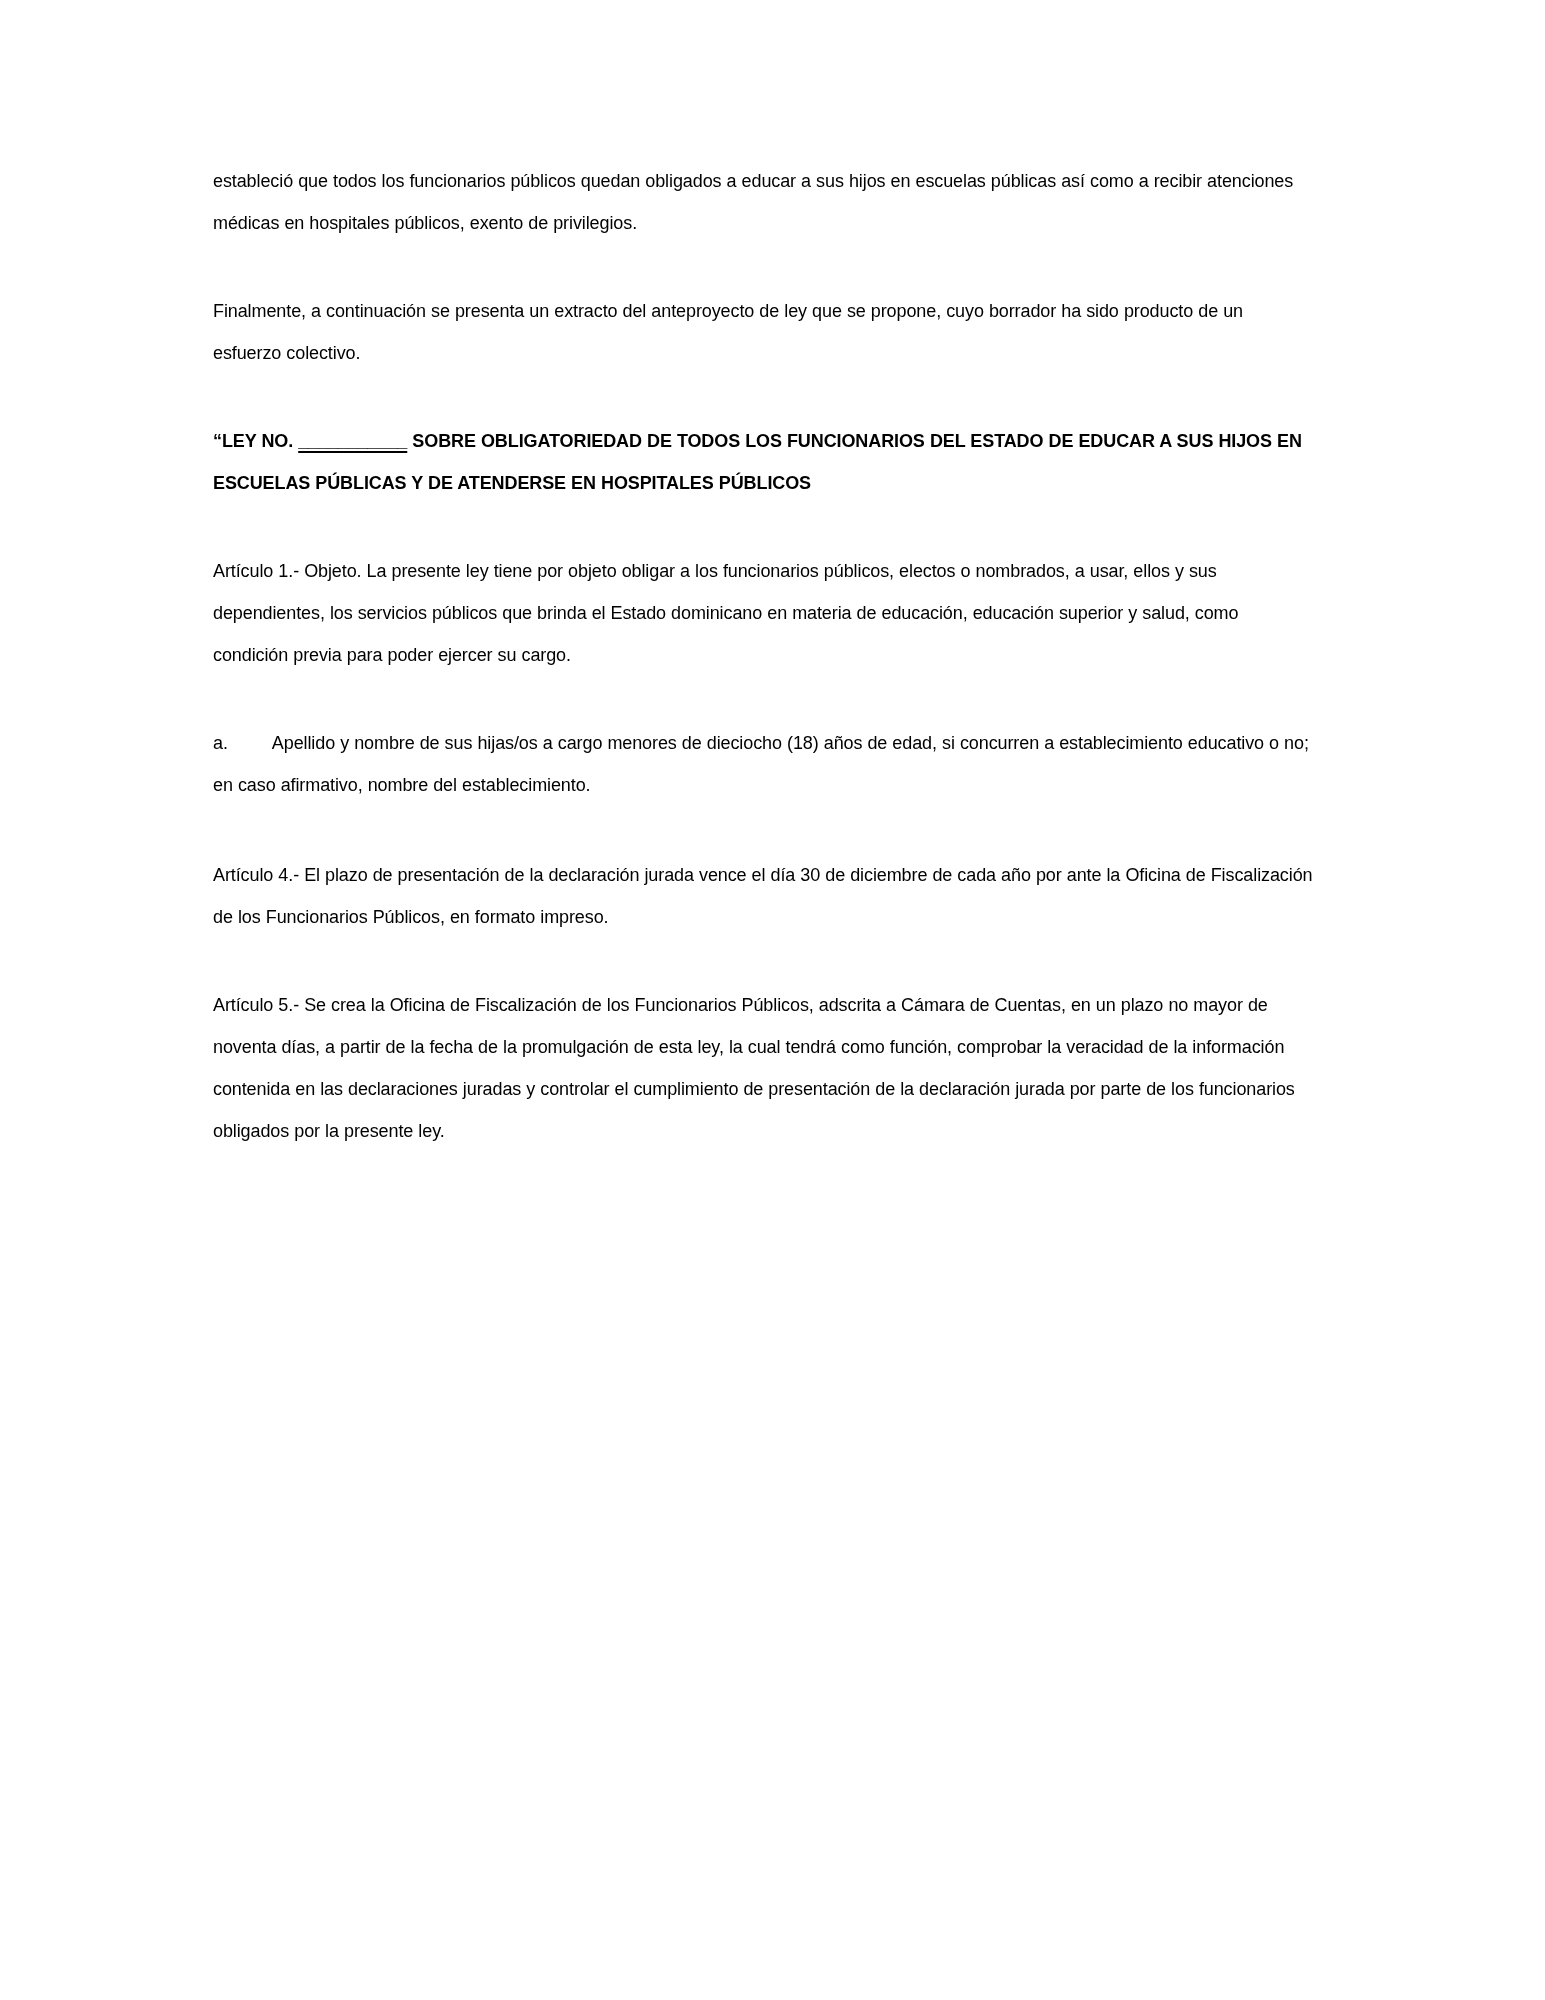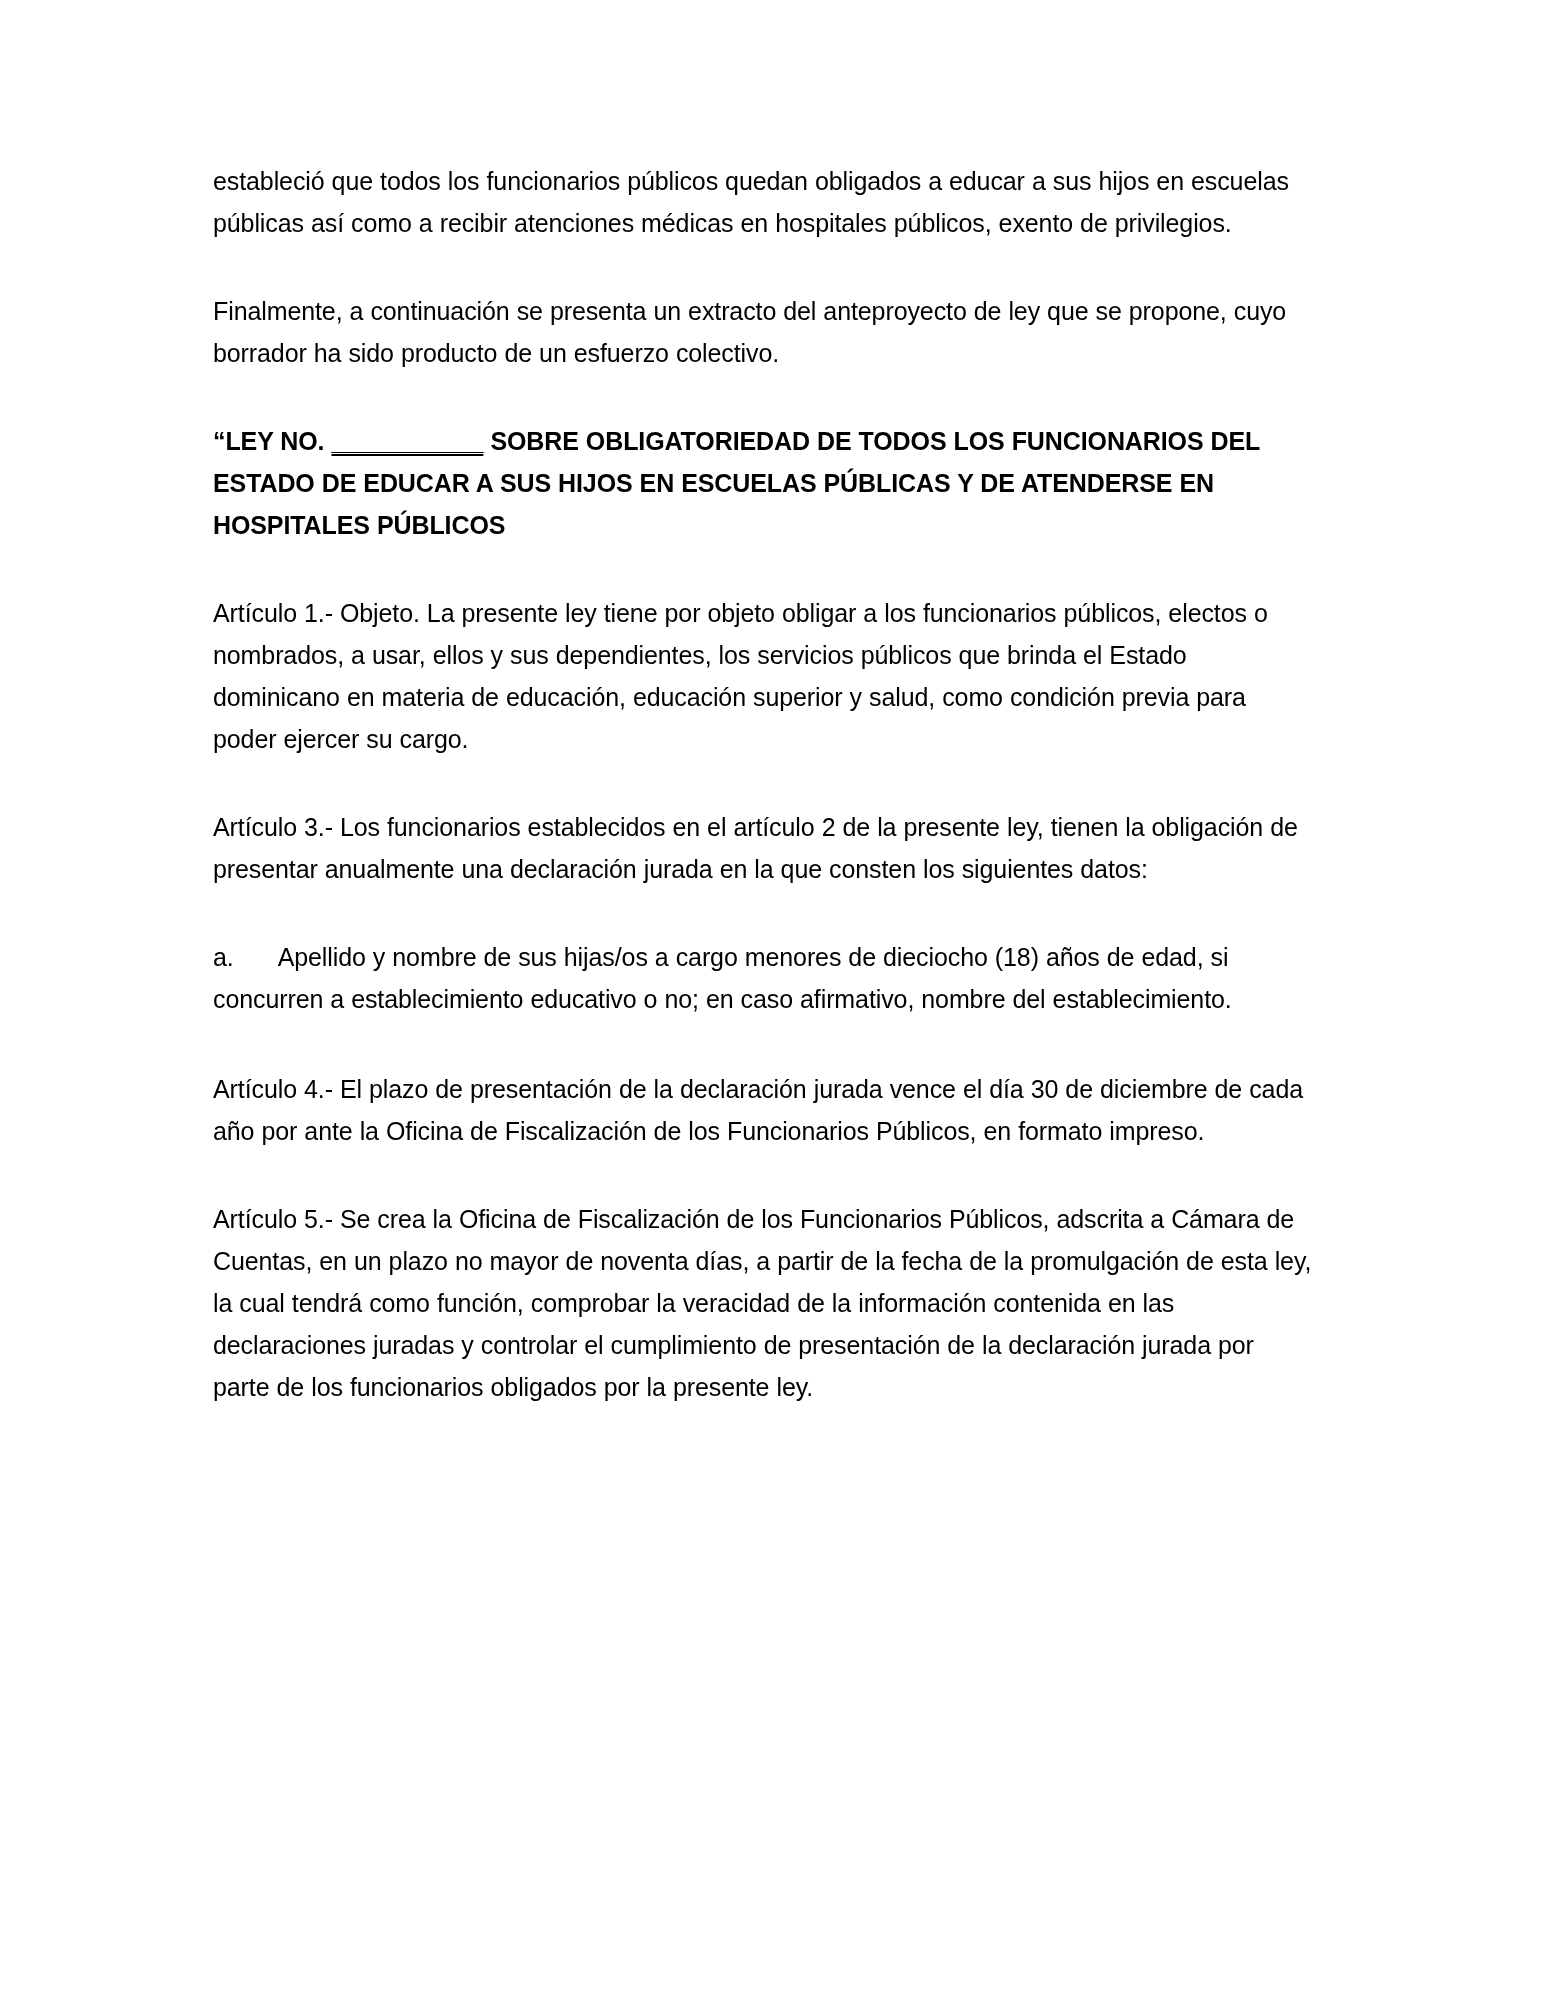--- a/index.html
+++ b/index.html
@@ -18,21 +18,21 @@
     box-sizing: border-box;
   }
   .doc-body {
     position: absolute;
     left: 213px;
     top: 160px;
     width: 1100px;
   }
   .para {
     font-family: "Liberation Sans", "DejaVu Sans", sans-serif;
-    font-size: 25px;
+    font-size: 18px;
     line-height: 42px;
     color: #000000;
     text-align: left;
     margin: 0 0 46px 0;
     letter-spacing: -0.1px;
     word-spacing: 0.2px;
   }
   .para:last-child { margin-bottom: 8px; }
 
   .para-title {
@@ -65,21 +65,20 @@
     <p class="para">estableció que todos los funcionarios públicos quedan obligados a educar a sus hijos en escuelas públicas así como a recibir atenciones médicas en hospitales públicos, exento de privilegios.</p>
 
     <p class="para">Finalmente, a continuación se presenta un extracto del anteproyecto de ley que se propone, cuyo borrador ha sido producto de un esfuerzo colectivo.</p>
 
     <p class="para para-title">
       <span>“LEY NO.</span> <span class="blank-line">___________</span> <span>SOBRE OBLIGATORIEDAD DE TODOS LOS FUNCIONARIOS DEL ESTADO DE EDUCAR A SUS HIJOS EN ESCUELAS PÚBLICAS Y DE ATENDERSE EN HOSPITALES PÚBLICOS</span>
     </p>
 
     <p class="para">Artículo 1.- Objeto. La presente ley tiene por objeto obligar a los funcionarios públicos, electos o nombrados, a usar, ellos y sus dependientes, los servicios públicos que brinda el Estado dominicano en materia de educación, educación superior y salud, como condición previa para poder ejercer su cargo.</p>
 
-    <p class="para">Artículo 3.- Los funcionarios establecidos en el artículo 2 de la presente ley, tienen la obligación de presentar anualmente una declaración jurada en la que consten los siguientes datos:</p>
 
     <p class="para para-list">
       <span class="list-marker">a.</span><span class="tab-gap"></span><span>Apellido y nombre de sus hijas/os a cargo menores de dieciocho (18) años de edad, si concurren a establecimiento educativo o no; en caso afirmativo, nombre del establecimiento.</span>
     </p>
 
 
     <p class="para">Artículo 4.- El plazo de presentación de la declaración jurada vence el día 30 de diciembre de cada año por ante la Oficina de Fiscalización de los Funcionarios Públicos, en formato impreso.</p>
 
     <p class="para">Artículo 5.- Se crea la Oficina de Fiscalización de los Funcionarios Públicos, adscrita a Cámara de Cuentas, en un plazo no mayor de noventa días, a partir de la fecha de la promulgación de esta ley, la cual tendrá como función, comprobar la veracidad de la información contenida en las declaraciones juradas y controlar el cumplimiento de presentación de la declaración jurada por parte de los funcionarios obligados por la presente ley.</p>
 

